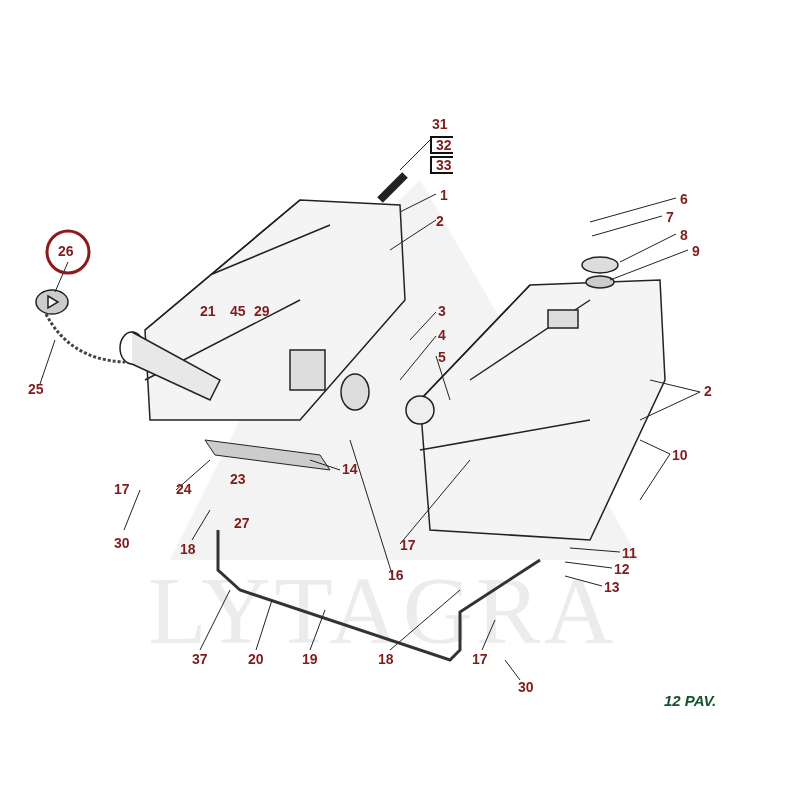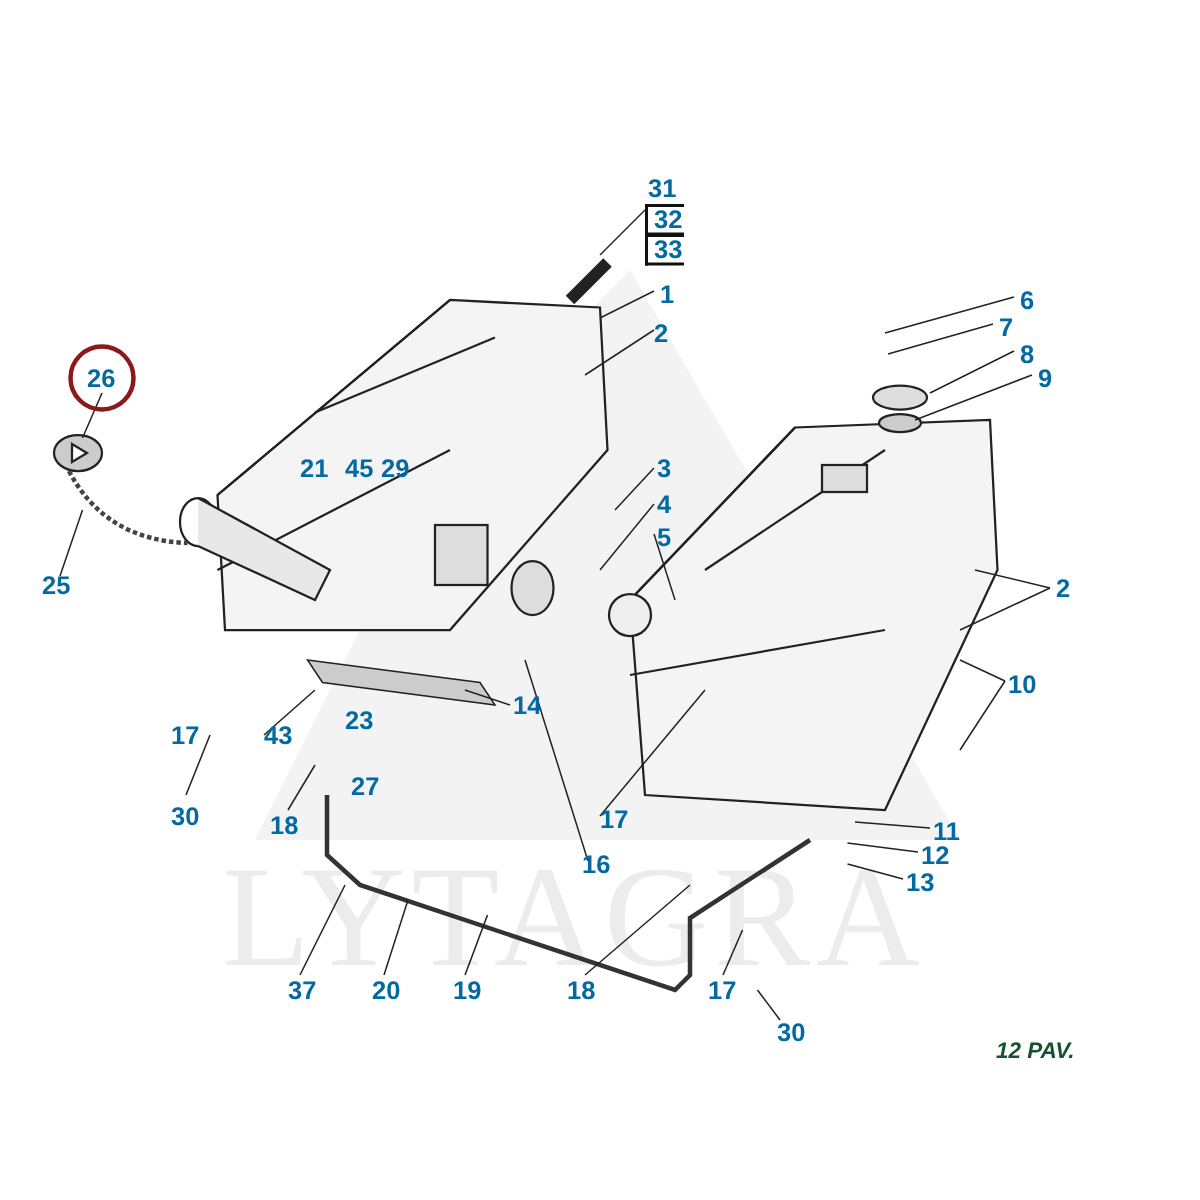--- a/index.html
+++ b/index.html
@@ -1,18 +1,18 @@
 <!DOCTYPE html>
 <html><head>
 <meta charset="utf-8">
 <style>
   html,body{margin:0;padding:0;background:#fff;}
   body{width:800px;height:800px;position:relative;overflow:hidden;font-family:"Liberation Sans",sans-serif;}
   #stage{position:absolute;left:0;top:0;width:800px;height:800px;}
-  .callout{position:absolute;font-family:"Liberation Sans",sans-serif;font-weight:bold;font-size:17px;color:#0369a1;line-height:1;}
+  .callout{position:absolute;font-family:"Liberation Sans",sans-serif;font-weight:bold;font-size:14px;color:#7f1d1d;line-height:1;}
   .boxed{border:2px solid #111;border-right:none;padding:0 1px 0 4px;text-align:right;}
   .footer-note{position:absolute;left:664px;top:692px;font-style:italic;font-weight:bold;font-size:15px;color:#14532d;font-family:"Liberation Sans",sans-serif;}
   .watermark{position:absolute;left:148px;top:555px;font-family:"Liberation Serif",serif;font-size:96px;letter-spacing:4px;color:#ececec;}
 </style>
 </head>
 <body>
 
 <div id="stage">
   <div class="watermark">LYTAGRA</div>
 
@@ -104,21 +104,21 @@
   <div class="callout" style="left:438px;top:328px">4</div>
   <div class="callout" style="left:438px;top:350px">5</div>
   <div class="callout" style="left:680px;top:192px">6</div>
   <div class="callout" style="left:666px;top:210px">7</div>
   <div class="callout" style="left:680px;top:228px">8</div>
   <div class="callout" style="left:692px;top:244px">9</div>
   <div class="callout" style="left:704px;top:384px">2</div>
   <div class="callout" style="left:672px;top:448px">10</div>
   <div class="callout" style="left:342px;top:462px">14</div>
   <div class="callout" style="left:114px;top:482px">17</div>
-  <div class="callout" style="left:176px;top:482px">43</div>
+  <div class="callout" style="left:176px;top:482px">24</div>
   <div class="callout" style="left:230px;top:472px">23</div>
   <div class="callout" style="left:234px;top:516px">27</div>
   <div class="callout" style="left:114px;top:536px">30</div>
   <div class="callout" style="left:180px;top:542px">18</div>
   <div class="callout" style="left:400px;top:538px">17</div>
   <div class="callout" style="left:388px;top:568px">16</div>
   <div class="callout" style="left:622px;top:546px">11</div>
   <div class="callout" style="left:614px;top:562px">12</div>
   <div class="callout" style="left:604px;top:580px">13</div>
   <div class="callout" style="left:192px;top:652px">37</div>

